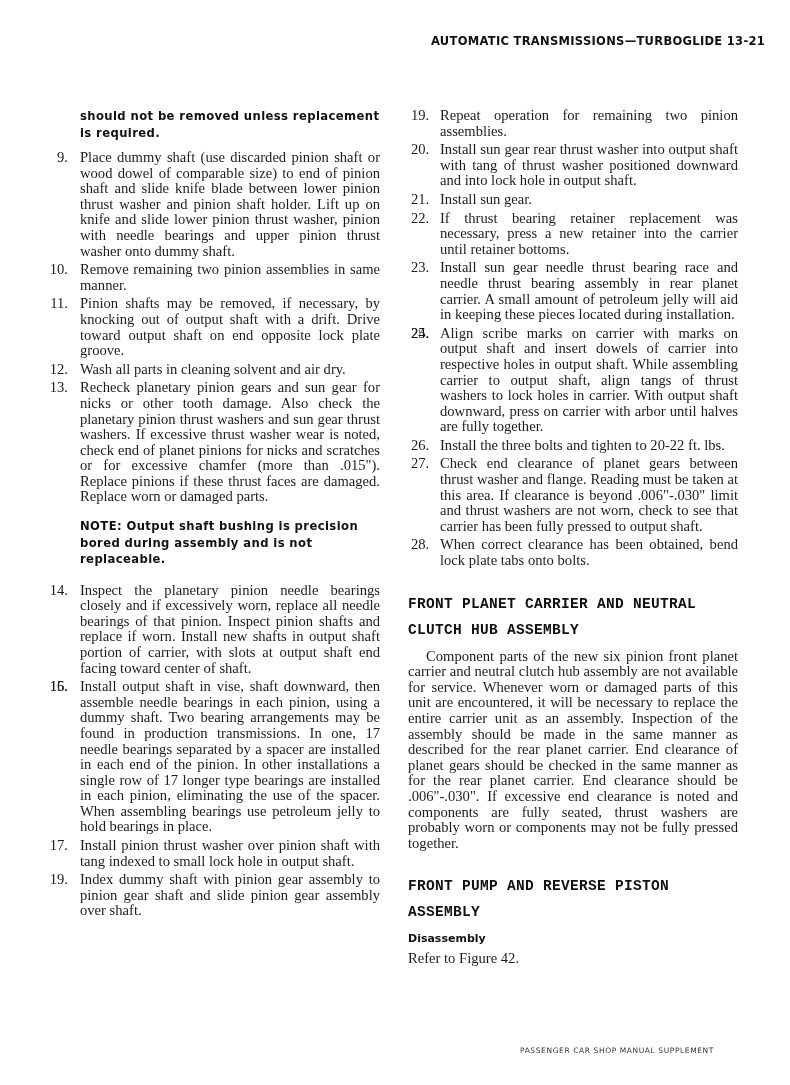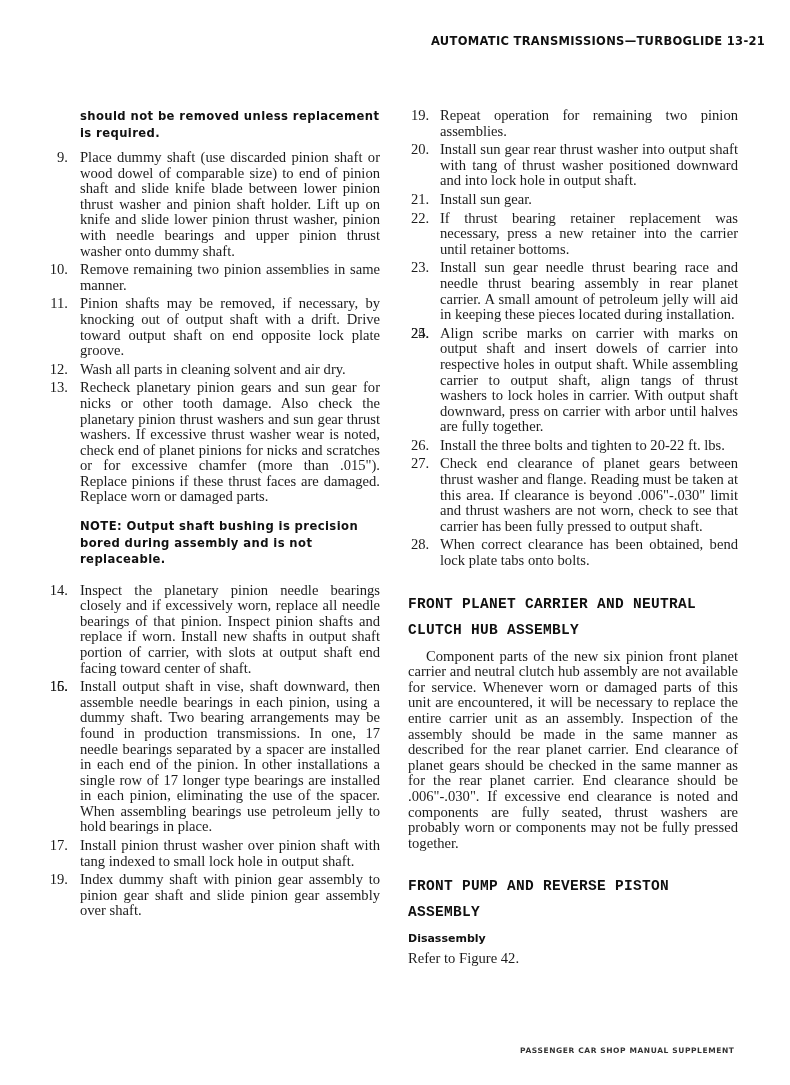--- a/index.html
+++ b/index.html
@@ -11,21 +11,21 @@
   .item { position:relative; padding-left:52px; margin-bottom:3px; text-align:justify; }
   .col.right .item { padding-left:32px; }
   .num { position:absolute; left:0; width:40px; text-align:right; }
   .col.right .num { width:24px; left:0; text-align:center; }
   .note { font-family:"DejaVu Sans", sans-serif; font-weight:bold; font-size:11.6px; line-height:16.5px; letter-spacing:0.4px; color:#111; padding-left:52px; }
   .note.top { margin-bottom:9px; }
   .note.mid { margin-top:13px; margin-bottom:15px; }
   .h2 { font-family:Liberation Mono, monospace; font-weight:bold; font-size:14.5px; line-height:26px; letter-spacing:0.3px; color:#111; margin:22px 0 6px 0; }
   .para { text-indent:18px; text-align:justify; }
   .sub { font-family:"DejaVu Sans", sans-serif; font-weight:bold; font-size:11px; margin:6px 0 4px 0; color:#111; }
-  .footer { position:absolute; top:1046px; left:520px; font-family:"DejaVu Sans", sans-serif; font-weight:bold; font-size:7.5px; letter-spacing:0.6px; color:#333; white-space:nowrap; }
+  .footer { position:absolute; top:1046px; left:520px; font-family:"DejaVu Sans", sans-serif; font-weight:normal; font-size:7.5px; letter-spacing:0.6px; color:#333; white-space:nowrap; }
 </style>
 </head>
 <body>
 
 <div class="header">AUTOMATIC TRANSMISSIONS—TURBOGLIDE 13-21</div>
 
 <div class="col left">
   <div class="note top">should not be removed unless replacement is required.</div>
   <div id="left-items">
       <div class="item"><span class="num">9.</span><span>Place dummy shaft (use discarded pinion shaft or wood dowel of comparable size) to end of pinion shaft and slide knife blade between lower pinion thrust washer and pinion shaft holder. Lift up on knife and slide lower pinion thrust washer, pinion with needle bearings and upper pinion thrust washer onto dummy shaft.</span></div>

